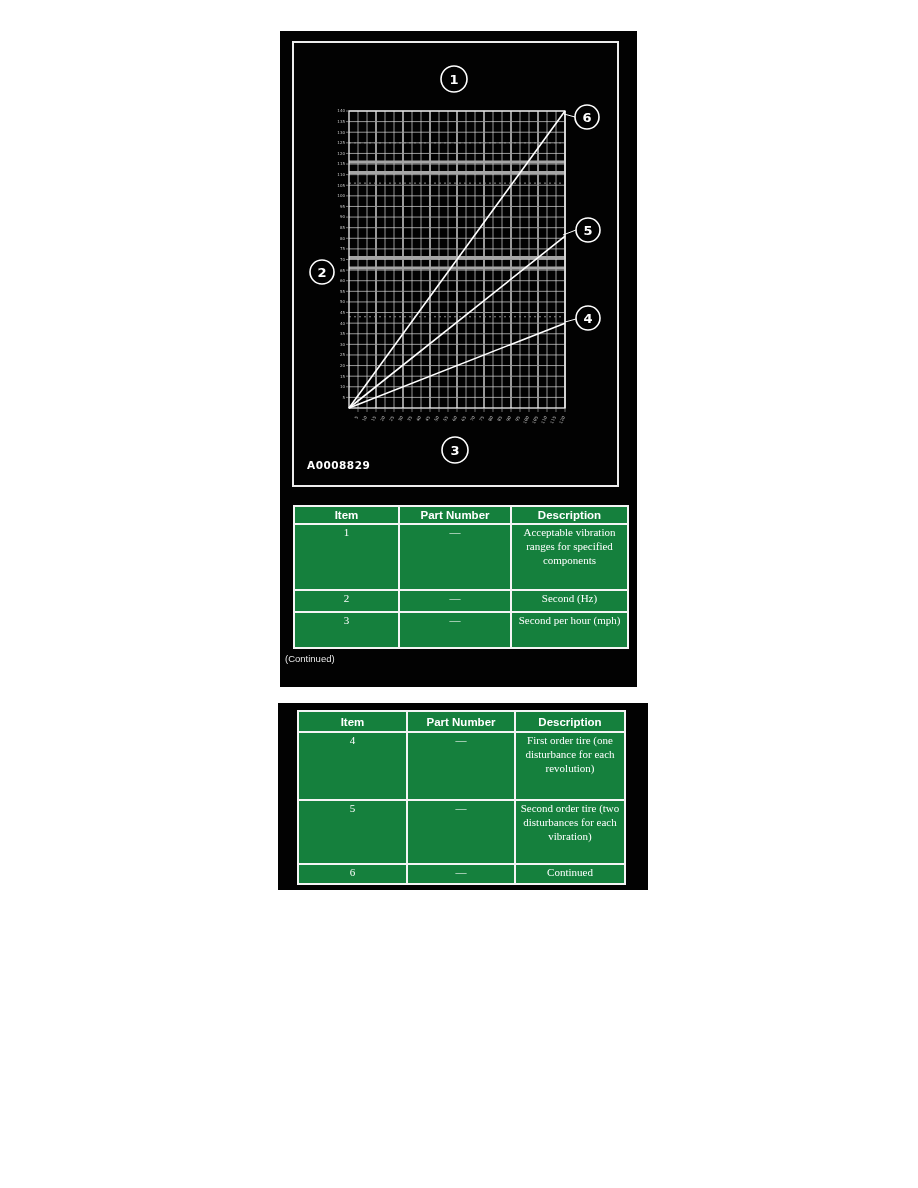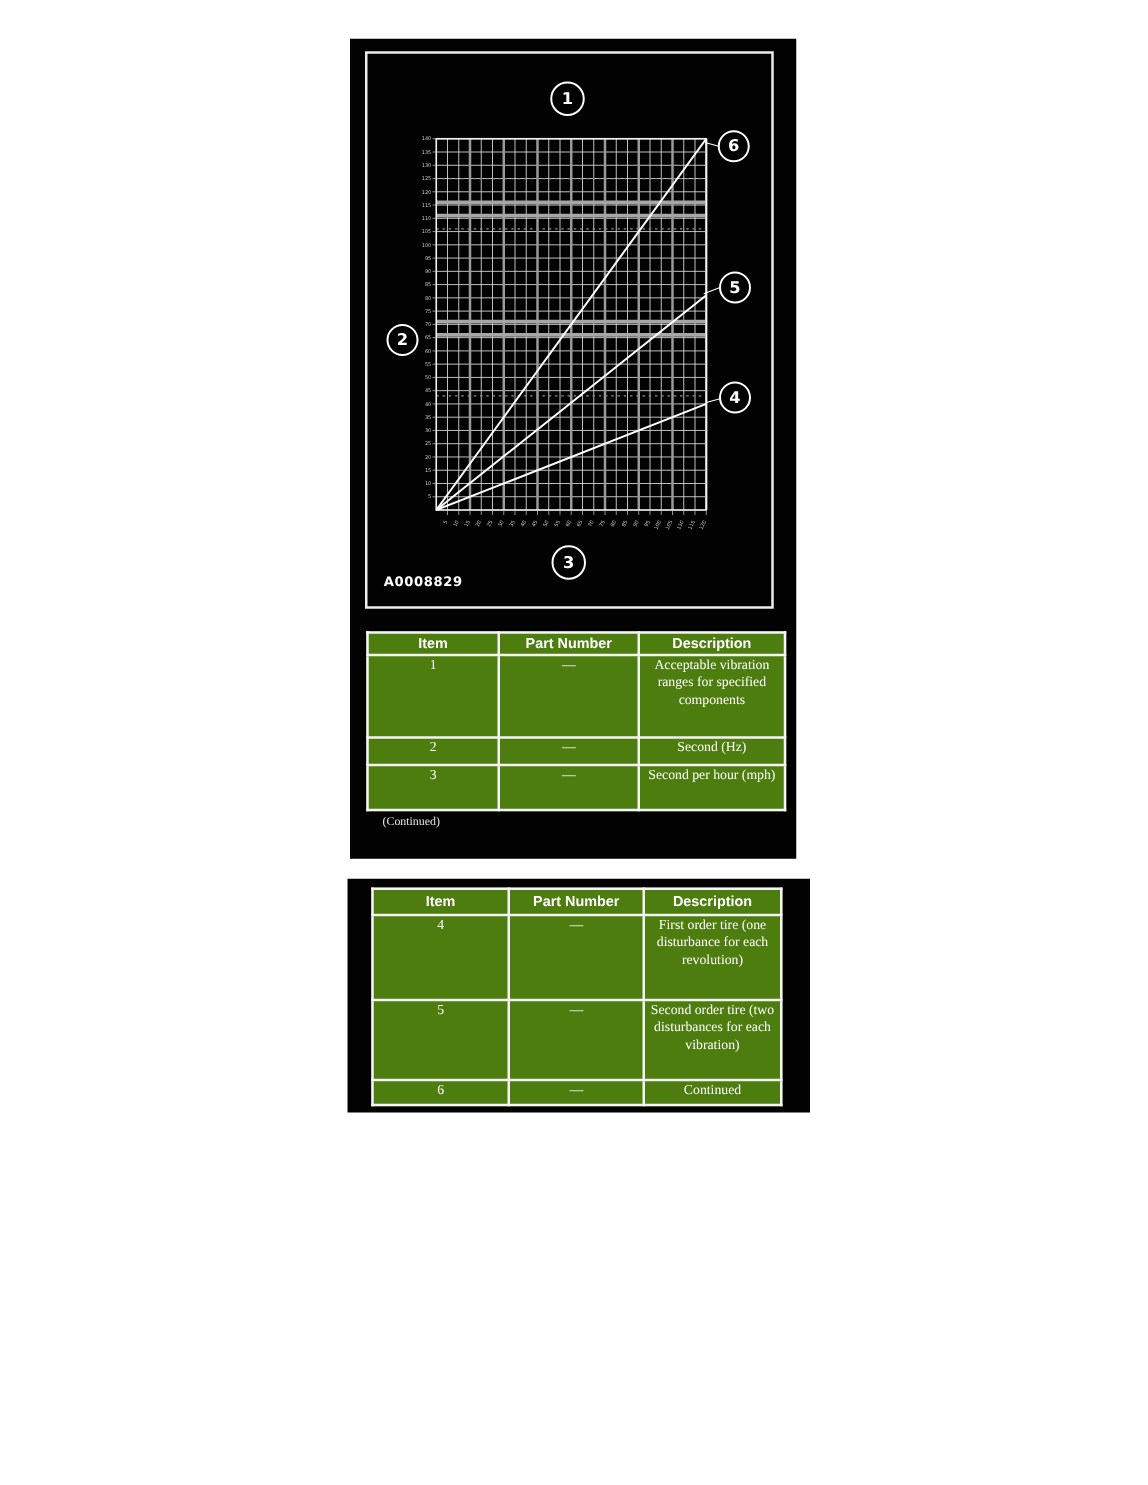--- a/index.html
+++ b/index.html
@@ -8,21 +8,21 @@
     font-family:"Liberation Sans",sans-serif;overflow:hidden;
   }
   .panel{position:absolute;background:#020202;}
   #panel1{left:280px;top:31px;width:357px;height:656px;}
   #panel2{left:278px;top:703px;width:370px;height:187px;}
   #fig{position:absolute;left:0;top:0;}
   #fig text{font-family:"DejaVu Sans",sans-serif;}
 
   table.parts{
     position:absolute;border-collapse:collapse;table-layout:fixed;
-    background:#4d7c0f;color:#ffffff;padding-left:16px;
+    background:#15803d;color:#ffffff;padding-left:16px;
   }
   #table1{left:13px;top:474px;width:334px;}
   #table2{left:19px;top:7px;width:327px;}
   .parts th{
     border:2px solid #f5f5f5;
     font-family:"Liberation Sans",sans-serif;font-weight:bold;font-size:11.5px;
     text-align:center;vertical-align:middle;padding:1px 2px;
   }
   .parts td{
     border:2px solid #f5f5f5;
@@ -33,22 +33,22 @@
   #table1 thead tr{height:18px;}
   #table1 tbody tr:nth-child(1){height:66px;}
   #table1 tbody tr:nth-child(2){height:22px;}
   #table1 tbody tr:nth-child(3){height:36px;}
   #table2 thead tr{height:21px;}
   #table2 tbody tr:nth-child(1){height:68px;}
   #table2 tbody tr:nth-child(2){height:64px;}
   #table2 tbody tr:nth-child(3){height:20px;}
 
   #continued{
-    position:absolute;left:26px;top:622px;color:#e8e8e8;
-    font-family:Liberation Serif, serif;font-size:9.5px;
+    position:absolute;left:5px;top:622px;color:#e8e8e8;
+    font-family:Liberation Sans, sans-serif;font-size:9.5px;
   }
 </style>
 </head>
 <body>
 
 <div id="panel1" class="panel">
   <svg id="fig" width="357" height="470" viewBox="0 0 357 470">
       <line x1="69" y1="366.39285714285717" x2="285" y2="366.39285714285717" stroke="#d9d9d9" stroke-width="0.7"></line>
       <line x1="69" y1="355.7857142857143" x2="285" y2="355.7857142857143" stroke="#d9d9d9" stroke-width="0.7"></line>
       <line x1="69" y1="345.17857142857144" x2="285" y2="345.17857142857144" stroke="#d9d9d9" stroke-width="0.7"></line>

